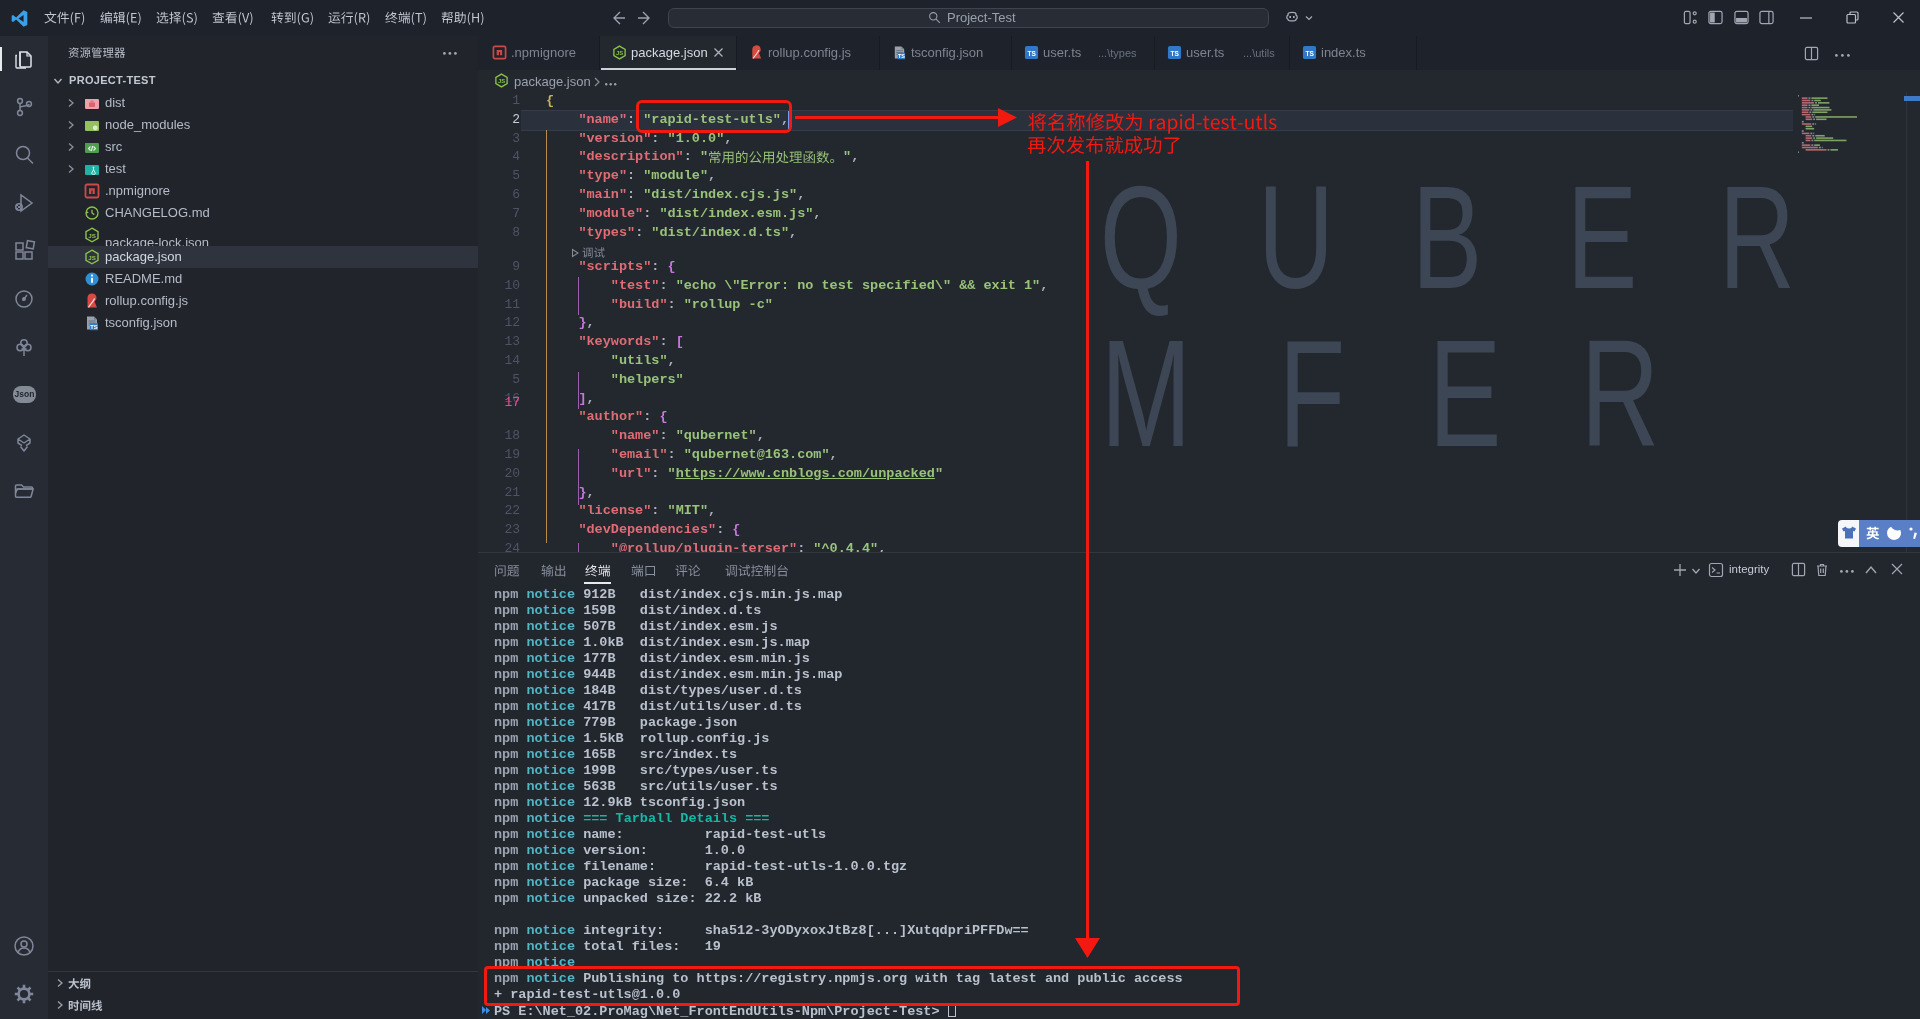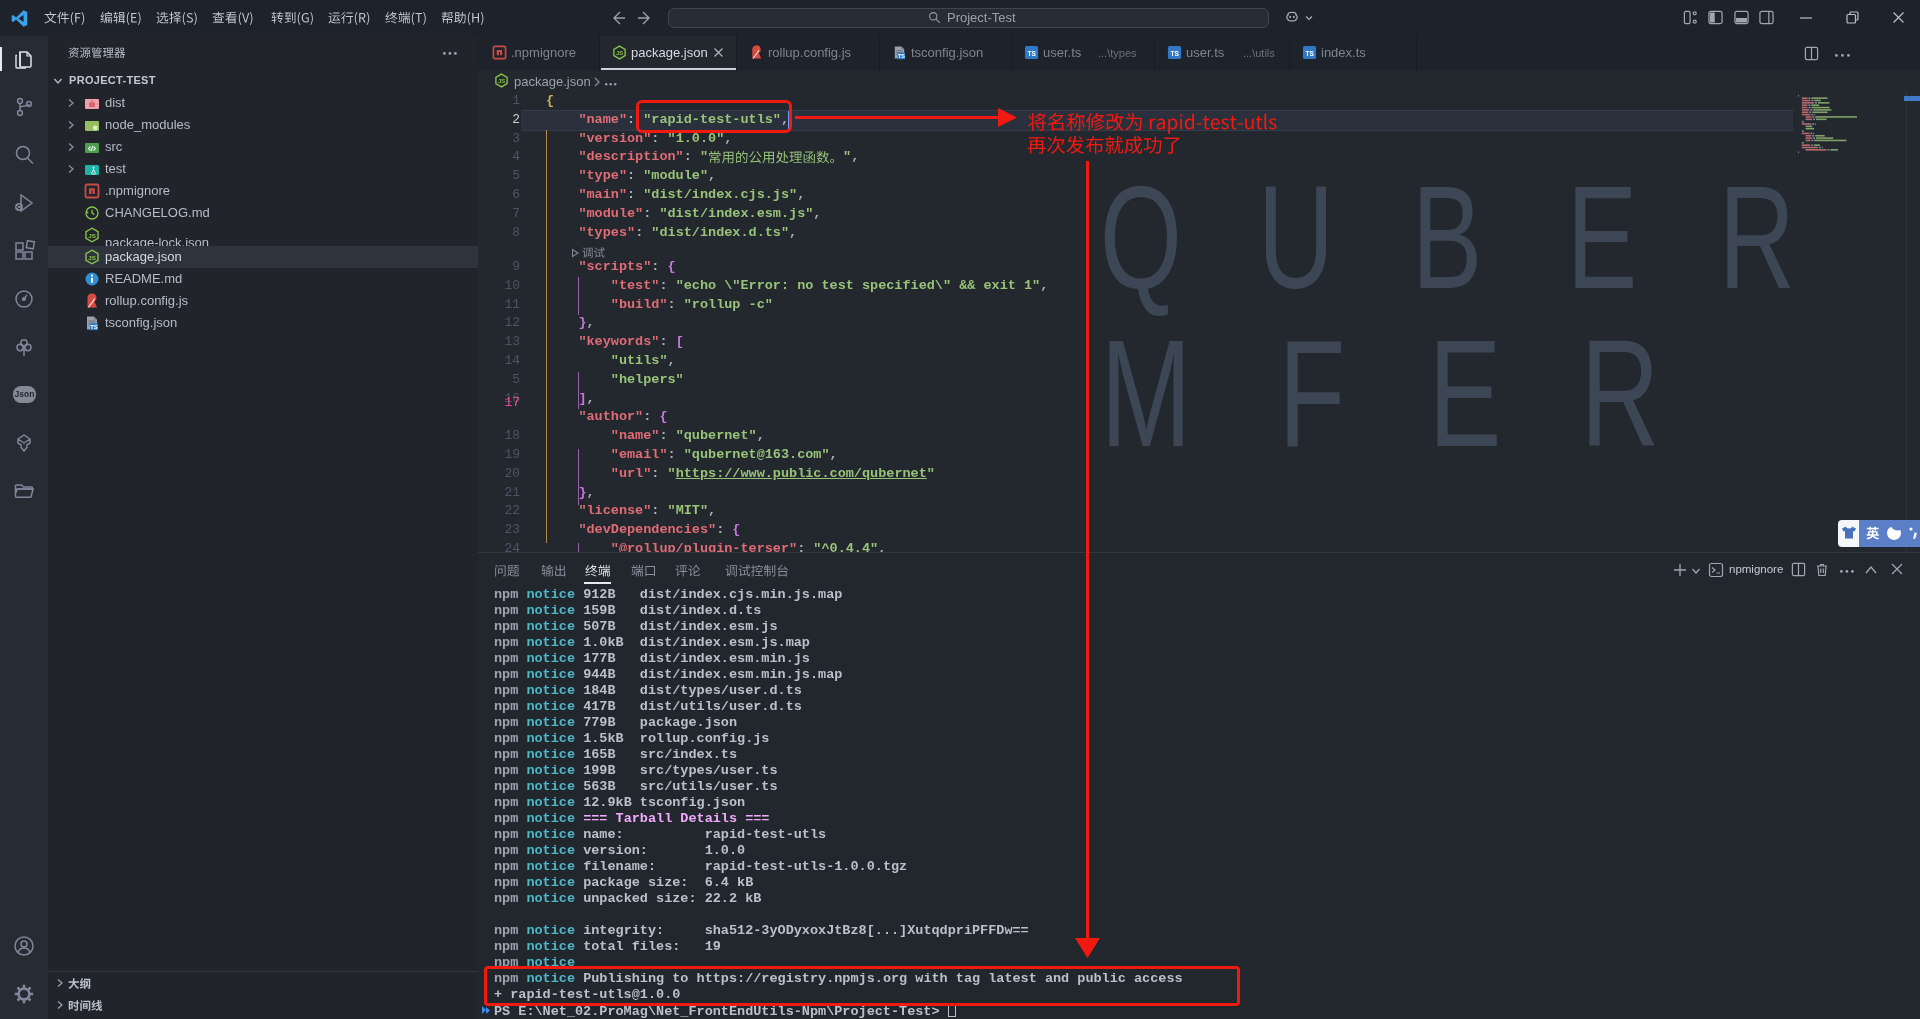--- a/index.html
+++ b/index.html
@@ -3,21 +3,21 @@
 *{margin:0;padding:0;box-sizing:border-box}
 html,body{width:1920px;height:1019px;overflow:hidden;background:#23272e;font-family:"Liberation Sans",sans-serif}
 #root{position:relative;width:1920px;height:1019px}
 .abs{position:absolute}
 .mono{font-family:"Liberation Mono",monospace;font-weight:bold;font-size:13.5px;white-space:pre}
 .cl{position:absolute;left:546px;height:19px;line-height:18.8px}
 .ln{position:absolute;width:30px;text-align:right;font-family:"Liberation Mono",monospace;font-size:13px;color:#4d5565;line-height:18.8px}
 .k{color:#e06c75}.s{color:#98c379}.p{color:#abb2bf}.g{color:#ceb05c}.o{color:#c678dd}
 .tab{position:absolute;top:36px;height:34px;background:#1e222a;border-right:1px solid #181b20;color:#7d8591;font-size:13px}
 .term{position:absolute;left:494px;font-family:"Liberation Mono",monospace;font-weight:bold;font-size:13.5px;white-space:pre;line-height:16px;color:#b9c1cd}
-.tn{color:#9ca4b2}.tc{color:#4fb6c6}.tm{color:#f0abfc}
+.tn{color:#9ca4b2}.tc{color:#4fb6c6}.tm{color:#14b8a6}
 .wm{position:absolute;color:#3d4654;font-family:"Liberation Sans",sans-serif}
 svg{position:absolute;overflow:visible}
 </style></head><body>
 <div id="root">
 <div class="abs" style="left:0;top:0;width:1920px;height:36px;background:#1e222a"></div>
 <div class="abs" style="left:478px;top:36px;width:1442px;height:34px;background:#1e222a"></div>
 <div class="abs" style="left:478px;top:70px;width:1442px;height:22px;background:#23272e"></div>
 <div class="abs" style="left:478px;top:92px;width:1442px;height:460px;background:#23272e"></div>
 <div class="abs" style="left:48px;top:36px;width:430px;height:983px;background:#21252b"></div>
 <div class="abs" style="left:0;top:36px;width:48px;height:983px;background:#272b33"></div>
@@ -377,21 +377,21 @@
 <div class="cl mono" style="top:370.8px"><span class="p">&nbsp;&nbsp;&nbsp;&nbsp;&nbsp;&nbsp;&nbsp;&nbsp;</span><span class="s">"helpers"</span></div>
 <div class="ln" style="left:490px;top:389.6px;color:#4d5565">16</div>
 <div class="cl mono" style="top:389.6px"><span class="p">&nbsp;&nbsp;&nbsp;&nbsp;</span><span class="o">]</span><span class="p">,</span></div>
 <div class="ln" style="left:490px;top:394px;color:#ec4899">17</div>
 <div class="cl mono" style="top:408.4px"><span class="p">&nbsp;&nbsp;&nbsp;&nbsp;</span><span class="k">"author"</span><span class="p">:&nbsp;</span><span class="o">{</span></div>
 <div class="ln" style="left:490px;top:427.2px;color:#4d5565">18</div>
 <div class="cl mono" style="top:427.2px"><span class="p">&nbsp;&nbsp;&nbsp;&nbsp;&nbsp;&nbsp;&nbsp;&nbsp;</span><span class="k">"name"</span><span class="p">:&nbsp;</span><span class="s">"qubernet"</span><span class="p">,</span></div>
 <div class="ln" style="left:490px;top:446.0px;color:#4d5565">19</div>
 <div class="cl mono" style="top:446.0px"><span class="p">&nbsp;&nbsp;&nbsp;&nbsp;&nbsp;&nbsp;&nbsp;&nbsp;</span><span class="k">"email"</span><span class="p">:&nbsp;</span><span class="s">"qubernet@163.com"</span><span class="p">,</span></div>
 <div class="ln" style="left:490px;top:464.8px;color:#4d5565">20</div>
-<div class="cl mono" style="top:464.8px"><span class="p">&nbsp;&nbsp;&nbsp;&nbsp;&nbsp;&nbsp;&nbsp;&nbsp;</span><span class="k">"url"</span><span class="p">:&nbsp;</span><span class="s">"<span style="text-decoration:underline">https://www.public.com/qubernet</span>"</span></div>
+<div class="cl mono" style="top:464.8px"><span class="p">&nbsp;&nbsp;&nbsp;&nbsp;&nbsp;&nbsp;&nbsp;&nbsp;</span><span class="k">"url"</span><span class="p">:&nbsp;</span><span class="s">"<span style="text-decoration:underline">https://www.cnblogs.com/unpacked</span>"</span></div>
 <div class="ln" style="left:490px;top:483.6px;color:#4d5565">21</div>
 <div class="cl mono" style="top:483.6px"><span class="p">&nbsp;&nbsp;&nbsp;&nbsp;</span><span class="o">}</span><span class="p">,</span></div>
 <div class="ln" style="left:490px;top:502.4px;color:#4d5565">22</div>
 <div class="cl mono" style="top:502.4px"><span class="p">&nbsp;&nbsp;&nbsp;&nbsp;</span><span class="k">"license"</span><span class="p">:&nbsp;</span><span class="s">"MIT"</span><span class="p">,</span></div>
 <div class="ln" style="left:490px;top:521.2px;color:#4d5565">23</div>
 <div class="cl mono" style="top:521.2px"><span class="p">&nbsp;&nbsp;&nbsp;&nbsp;</span><span class="k">"devDependencies"</span><span class="p">:&nbsp;</span><span class="o">{</span></div>
 <div class="ln" style="left:490px;top:540.0px;color:#4d5565">24</div>
 <div class="cl mono" style="top:540.0px"><span class="p">&nbsp;&nbsp;&nbsp;&nbsp;&nbsp;&nbsp;&nbsp;&nbsp;</span><span class="k">"@rollup/plugin-terser"</span><span class="p">:&nbsp;</span><span class="s">"^0.4.4"</span><span class="p">,</span></div>
 <svg style="left:571px;top:248px" width="9" height="10" viewBox="0 0 9 10" fill="none" stroke="#828a98" stroke-width="1.1">
       <path d="M1.5 1.5 7 5 1.5 8.5z"></path>
@@ -504,21 +504,21 @@
 <svg style="left:1673px;top:563px" width="14" height="14" viewBox="0 0 14 14" stroke="#a0a7b2" stroke-width="1.3">
       <path d="M7 1v12M1 7h12"></path>
     </svg>
 <svg style="left:1691px;top:566px" width="10" height="10" viewBox="0 0 10 10" fill="none" stroke="#a0a7b2" stroke-width="1.3">
       <path d="M1.5 3 5 7l3.5-4"></path>
     </svg>
 <svg style="left:1708px;top:562px" width="16" height="16" viewBox="0 0 16 16" fill="none" stroke="#a0a7b2" stroke-width="1.2">
       <rect x="1.5" y="1.5" width="13" height="13" rx="2"></rect>
       <path d="M4 5.5l3 2.5-3 2.5M8.5 11H12"></path>
     </svg>
-<div class="abs" style="left:1729px;top:563px;font-size:11.5px;color:#c6ccd6">npmignore</div>
+<div class="abs" style="left:1729px;top:563px;font-size:11.5px;color:#c6ccd6">integrity</div>
 <svg style="left:1791px;top:562px" width="15" height="15" viewBox="0 0 16 16" fill="none" stroke="#a0a7b2" stroke-width="1.3">
       <rect x="1.5" y="1.5" width="13" height="13" rx="1.5"></rect>
       <path d="M8 2v12"></path>
     </svg>
 <svg style="left:1815px;top:562px" width="14" height="15" viewBox="0 0 14 15" fill="none" stroke="#a0a7b2" stroke-width="1.2">
       <path d="M2 4h10M5.5 4V2.5h3V4M3 4l.8 9.5h6.4L11 4M5.7 6.5v4.5M8.3 6.5v4.5"></path>
     </svg>
 <svg style="left:1839px;top:568.5px" width="16" height="5" viewBox="0 0 16 5">
       <circle cx="2.4" cy="2.4" r="1.4" fill="#a0a7b2"></circle>
       <circle cx="7.9" cy="2.4" r="1.4" fill="#a0a7b2"></circle>

